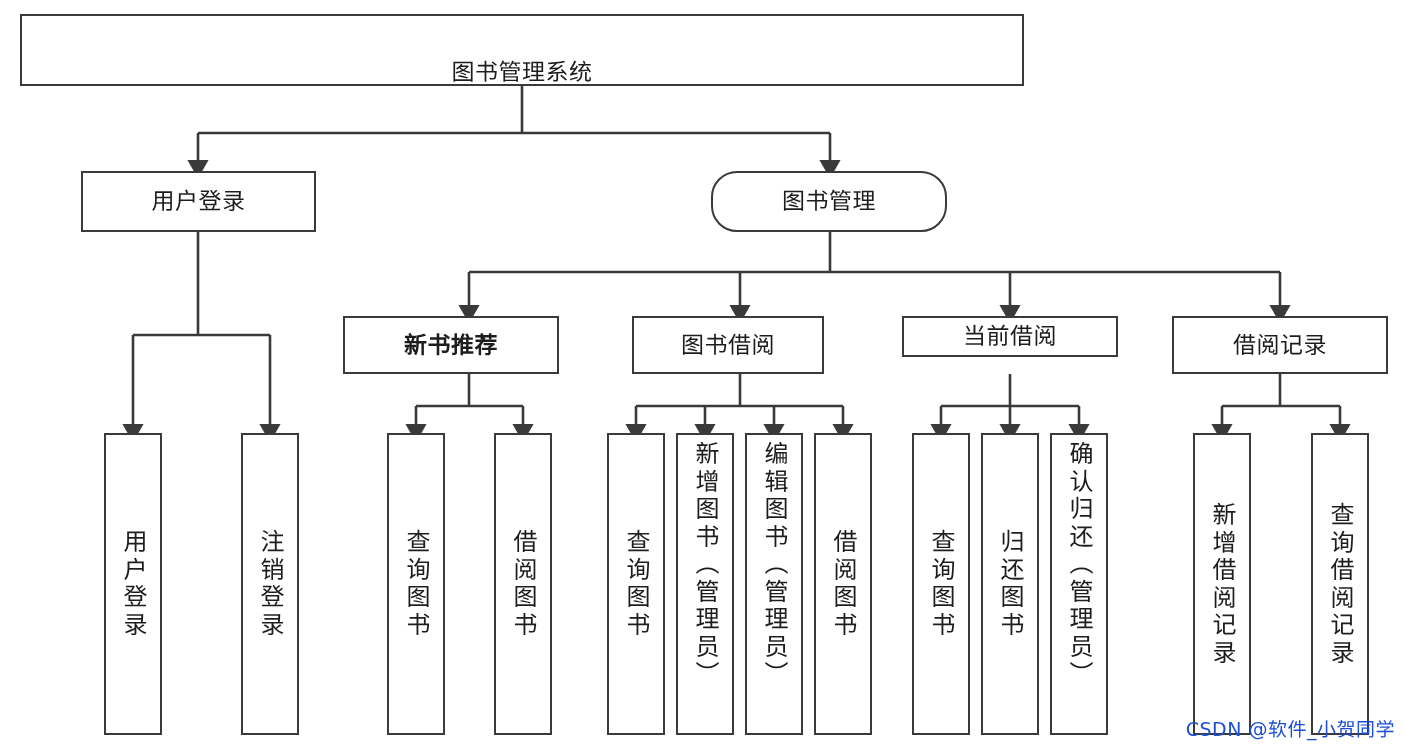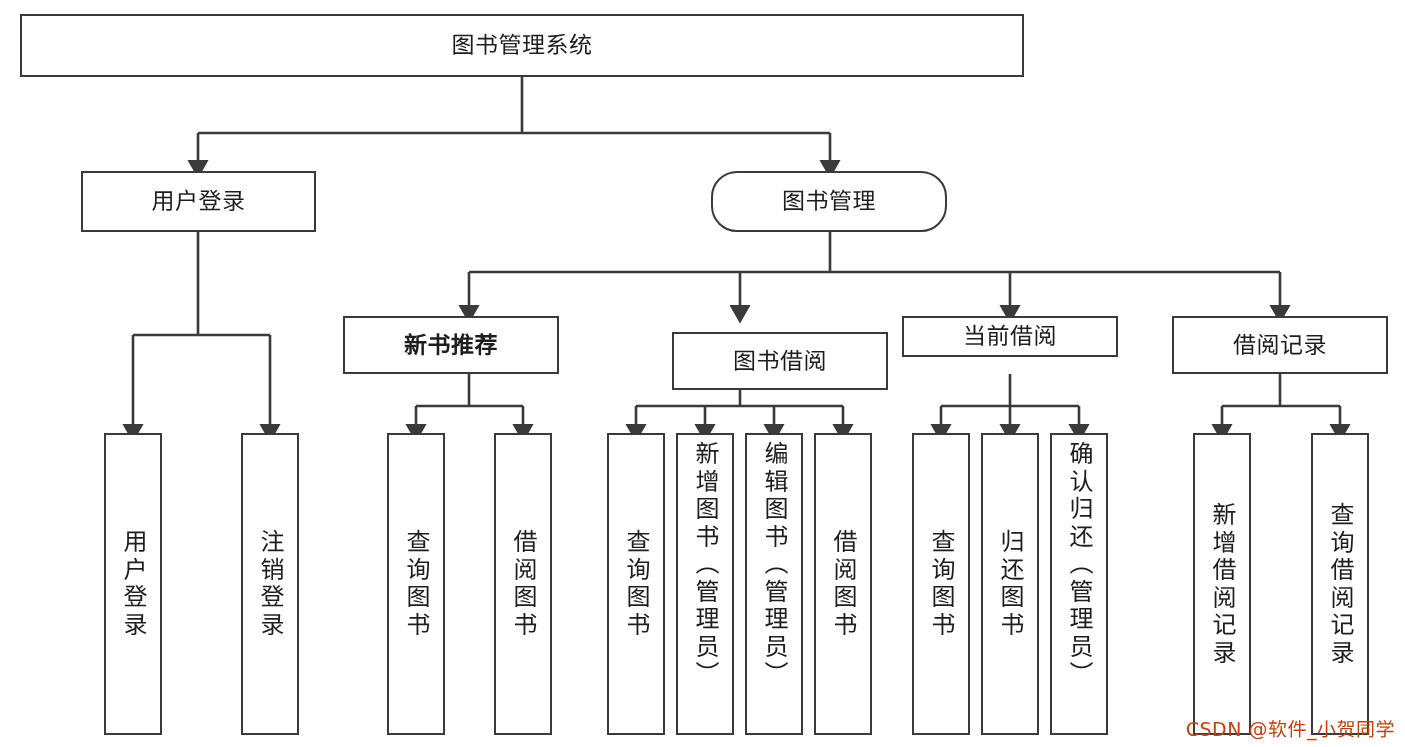--- a/index.html
+++ b/index.html
@@ -72,21 +72,21 @@
   .node.vert.centered {
     align-items: center;
     padding-top: 0;
   }
   
   #watermark {
     position: absolute;
     right: 10px;
     bottom: 6px;
     font-size: 19px;
-    color: #c2410c;
+    color: #1d4ed8;
     letter-spacing: 0.5px;
     z-index: 5;
     white-space: pre;
     font-family: "DejaVu Sans", "Liberation Sans", sans-serif;
   }
 </style>
 </head>
 <body>
 
 <div id="canvas">
@@ -134,37 +134,37 @@
       <path d="M1010,406 L1010,427" marker-end="url(#arw)"></path>
       <path d="M1079,406 L1079,427" marker-end="url(#arw)"></path>
 
       <path d="M1280,374 L1280,406"></path>
       <path d="M1222,406 L1340,406"></path>
       <path d="M1222,406 L1222,427" marker-end="url(#arw)"></path>
       <path d="M1340,406 L1340,427" marker-end="url(#arw)"></path>
     </g>
   </svg>
 
-  <div class="node horiz root" style="left:20px; top:14px; width:1004px; height:63px;">
+  <div class="node horiz root" style="left:20px; top:14px; width:1004px; height:72px;align-items:flex-end;">
     <span class="label">图书管理系统</span>
   </div>
 
   <div class="node horiz" style="left:81px; top:171px; width:235px; height:61px;">
     <span class="label">用户登录</span>
   </div>
 
   <div class="node horiz" style="left:711px; top:171px; width:236px; height:61px;border-radius:26px;">
     <span class="label">图书管理</span>
   </div>
 
   <div class="node horiz" style="left:343px; top:316px; width:216px; height:58px;font-weight:bold;">
     <span class="label">新书推荐</span>
   </div>
 
-  <div class="node horiz" style="left:632px; top:332px; width:216px; height:58px;margin-left:40px;">
+  <div class="node horiz" style="left:632px; top:316px; width:192px; height:58px;">
     <span class="label">图书借阅</span>
   </div>
 
   <div class="node horiz" style="left:902px; top:316px; width:216px; height:41px;">
     <span class="label">当前借阅</span>
   </div>
 
   <div class="node horiz" style="left:1172px; top:316px; width:216px; height:58px;align-items:center;">
     <span class="label">借阅记录</span>
   </div>

